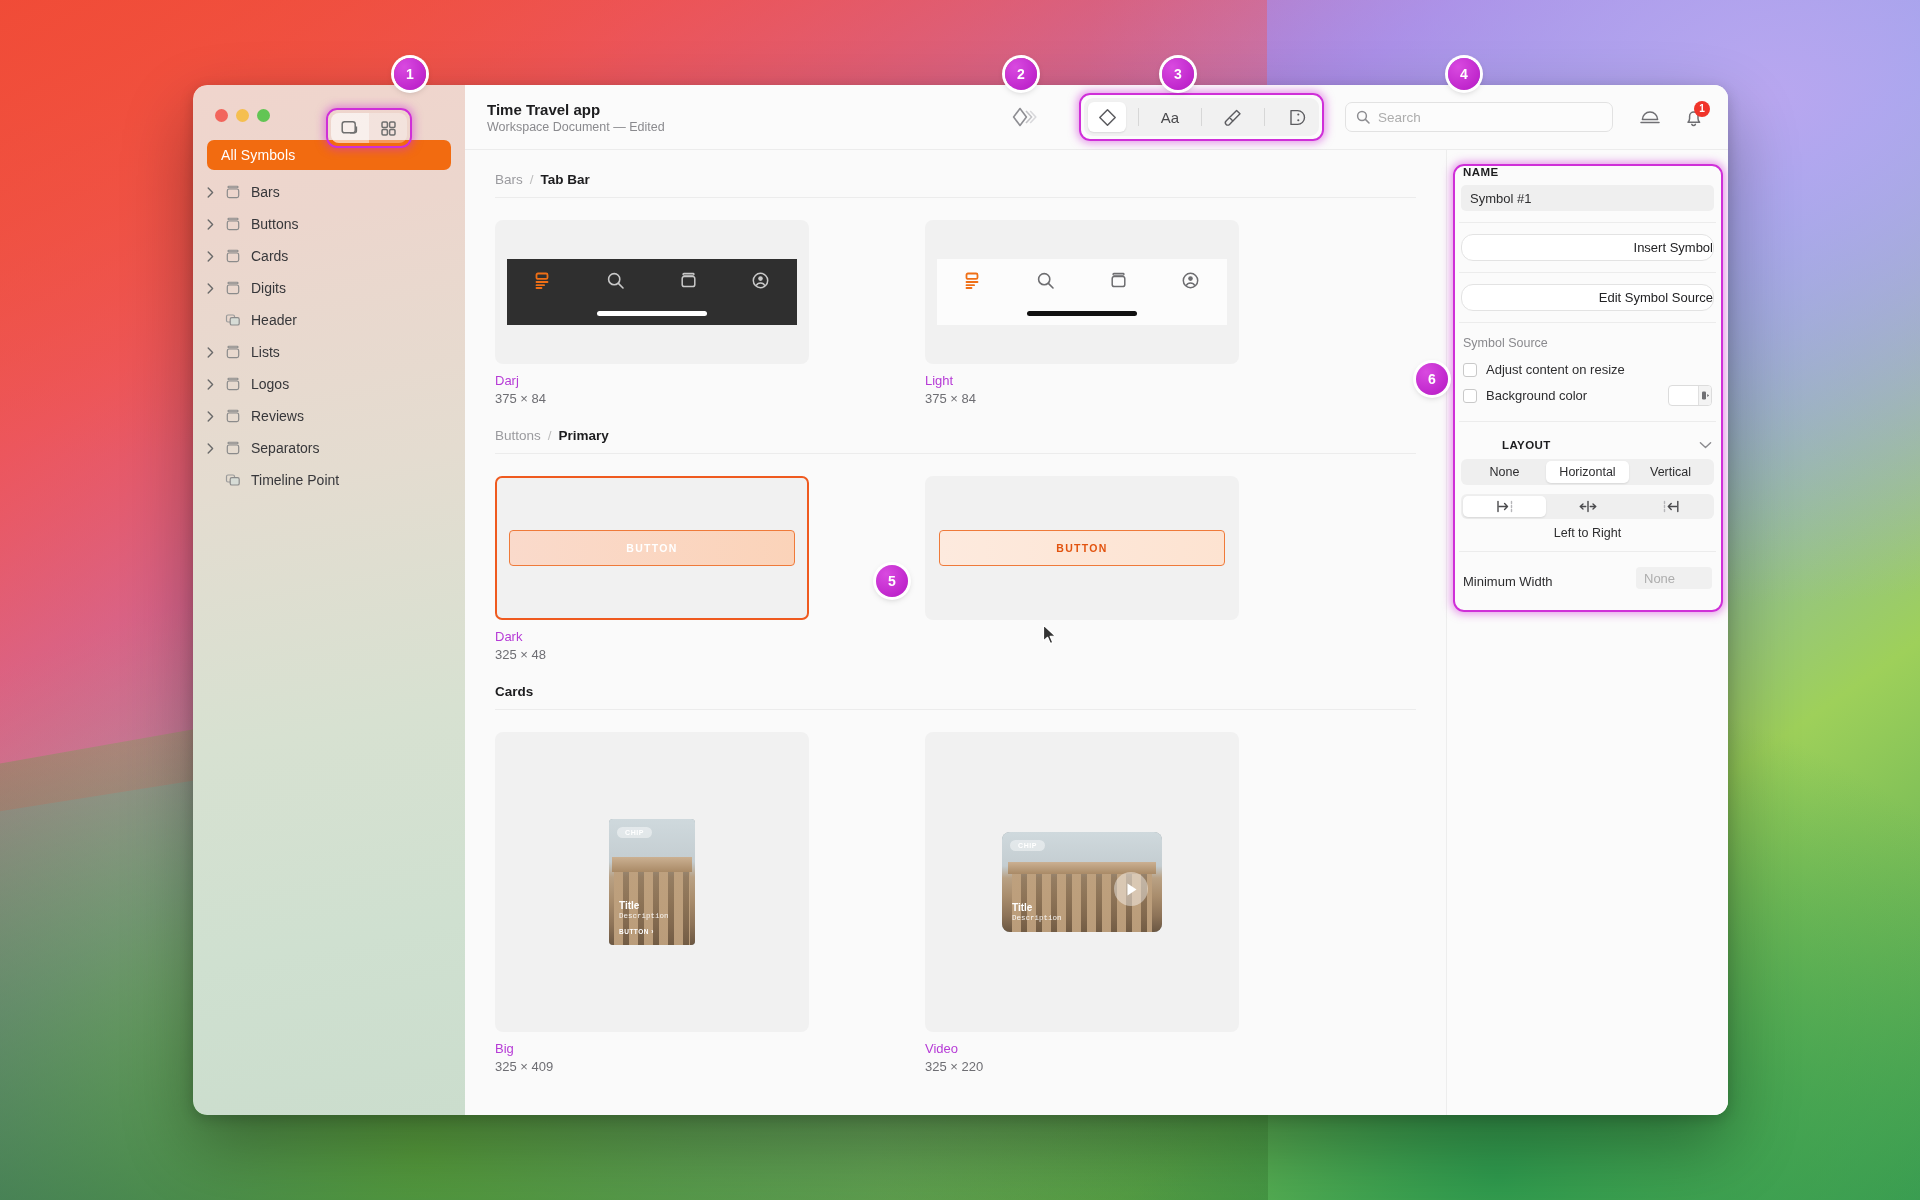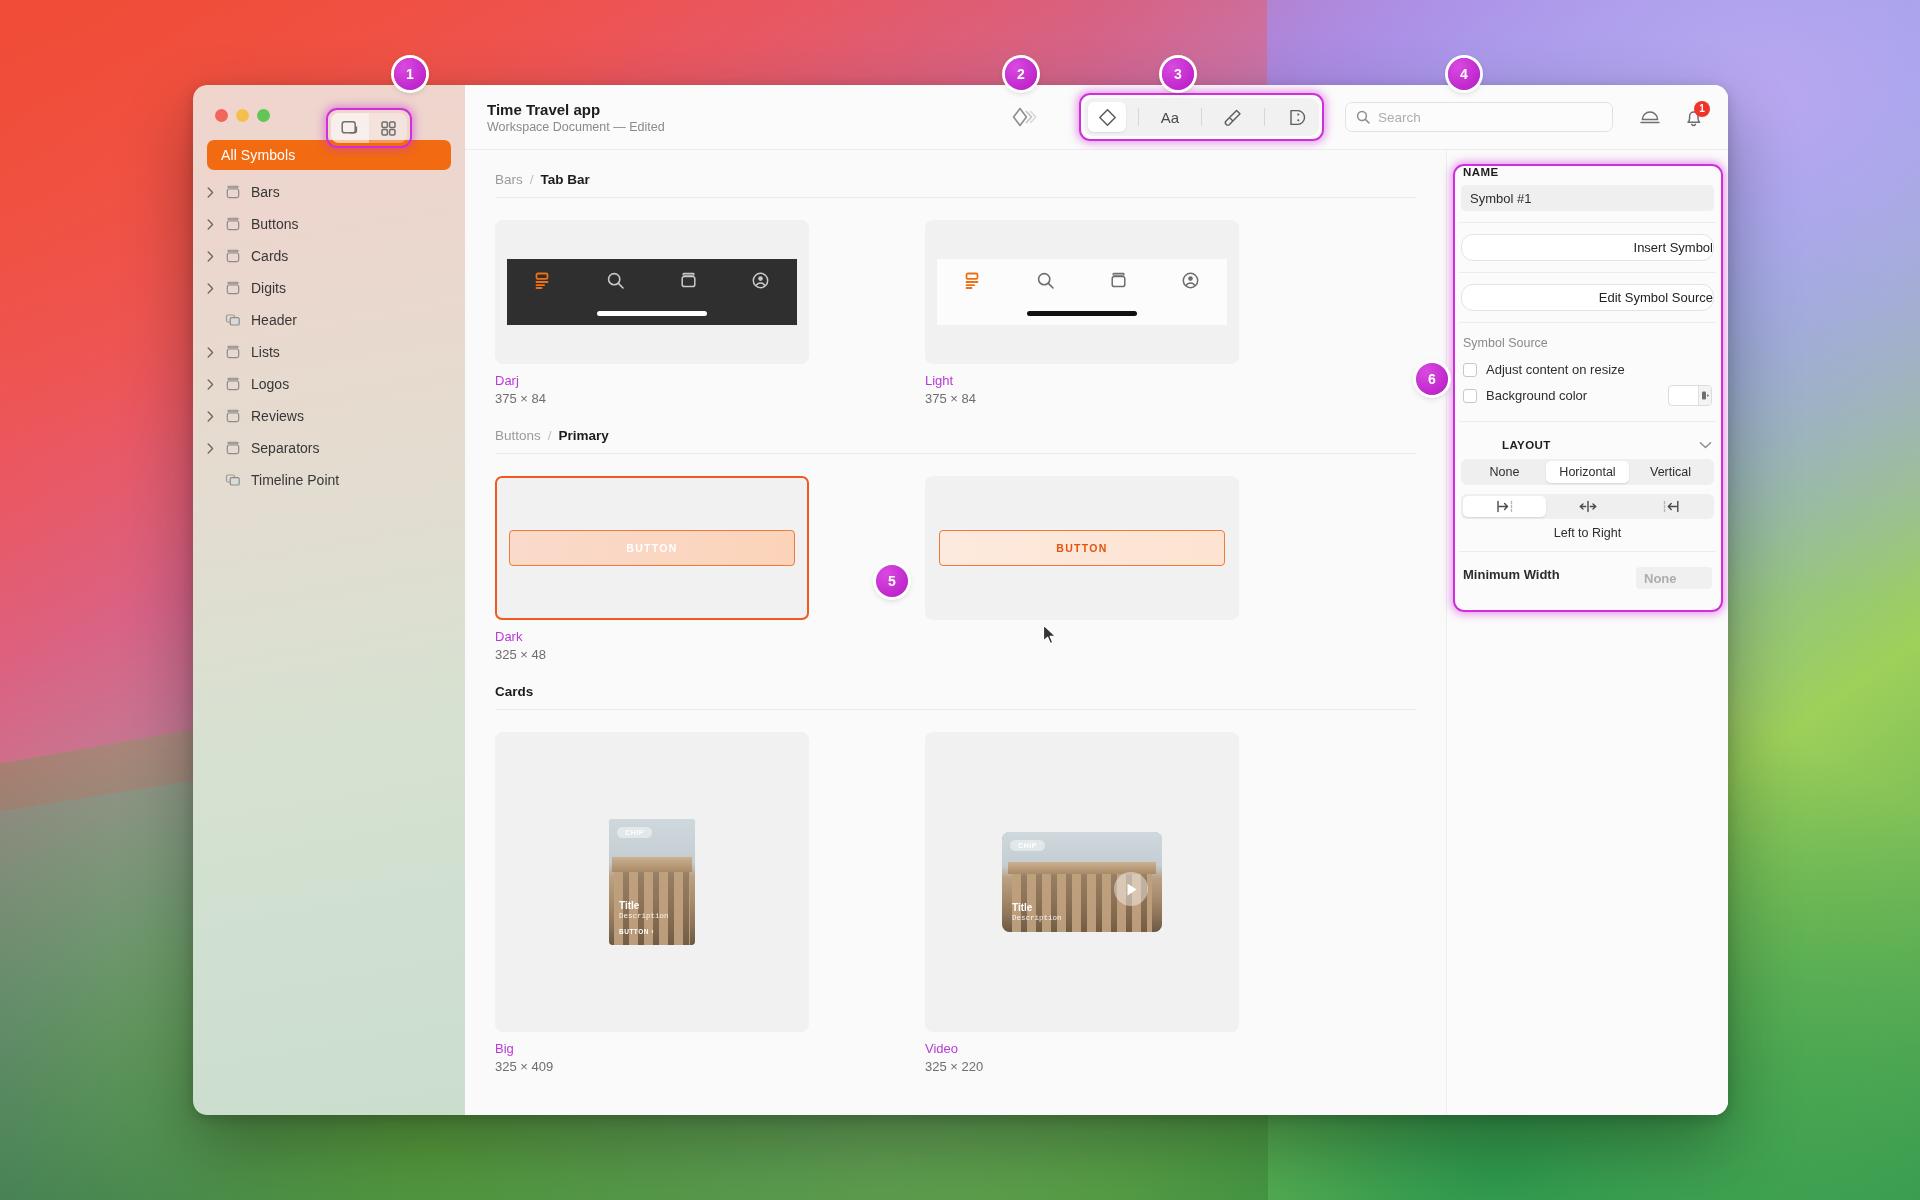--- a/index.html
+++ b/index.html
@@ -239,21 +239,21 @@
   .insp-section-row .ttl { font-size:11.5px; font-weight:bold; color:#1d1d1f; letter-spacing:.4px;margin-left:39px; }
   .seg3 { display:flex; background:#efefef; border-radius:6px; padding:2px; margin:0 2px; }
   .seg3 div { flex:1; text-align:center; font-size:12.5px; color:#2d2d2f; padding:4px 0;
               border-radius:5px; cursor:pointer; }
   .seg3 div.on { background:#fff; box-shadow:0 1px 2px rgba(0,0,0,.10); }
   .seg-align { display:flex; background:#efefef; border-radius:6px; padding:2px; margin:9px 2px 0 2px; }
   .seg-align div { flex:1; display:flex; align-items:center; justify-content:center; padding:4px 0;
                    border-radius:5px; cursor:pointer; }
   .seg-align div.on { background:#fff; box-shadow:0 1px 2px rgba(0,0,0,.10); }
   .align-caption { text-align:center; font-size:12.5px; color:#2d2d2f; margin-top:7px; }
-  .minw-row { display:flex; align-items:flex-start; padding:4px;font-weight:bold; }
+  .minw-row { display:flex; align-items:flex-end; padding:4px; }
   .minw-row .lbl { font-size:13px; color:#2d2d2f; }
   .minw-val { width:76px; height:22px; background:#f0f0f0; border-radius:4px;
               display:flex; align-items:center; padding:0 8px; font-size:13px; color:#adadad; }
 
   
   #ctxmenu {
     position:absolute; left:627px; top:485px; width:204px;
     background:#eceae7; border-radius:7px;
     box-shadow:0 12px 34px rgba(0,0,0,.27), 0 1px 3px rgba(0,0,0,.16);
     padding:7px 0; z-index:40;

